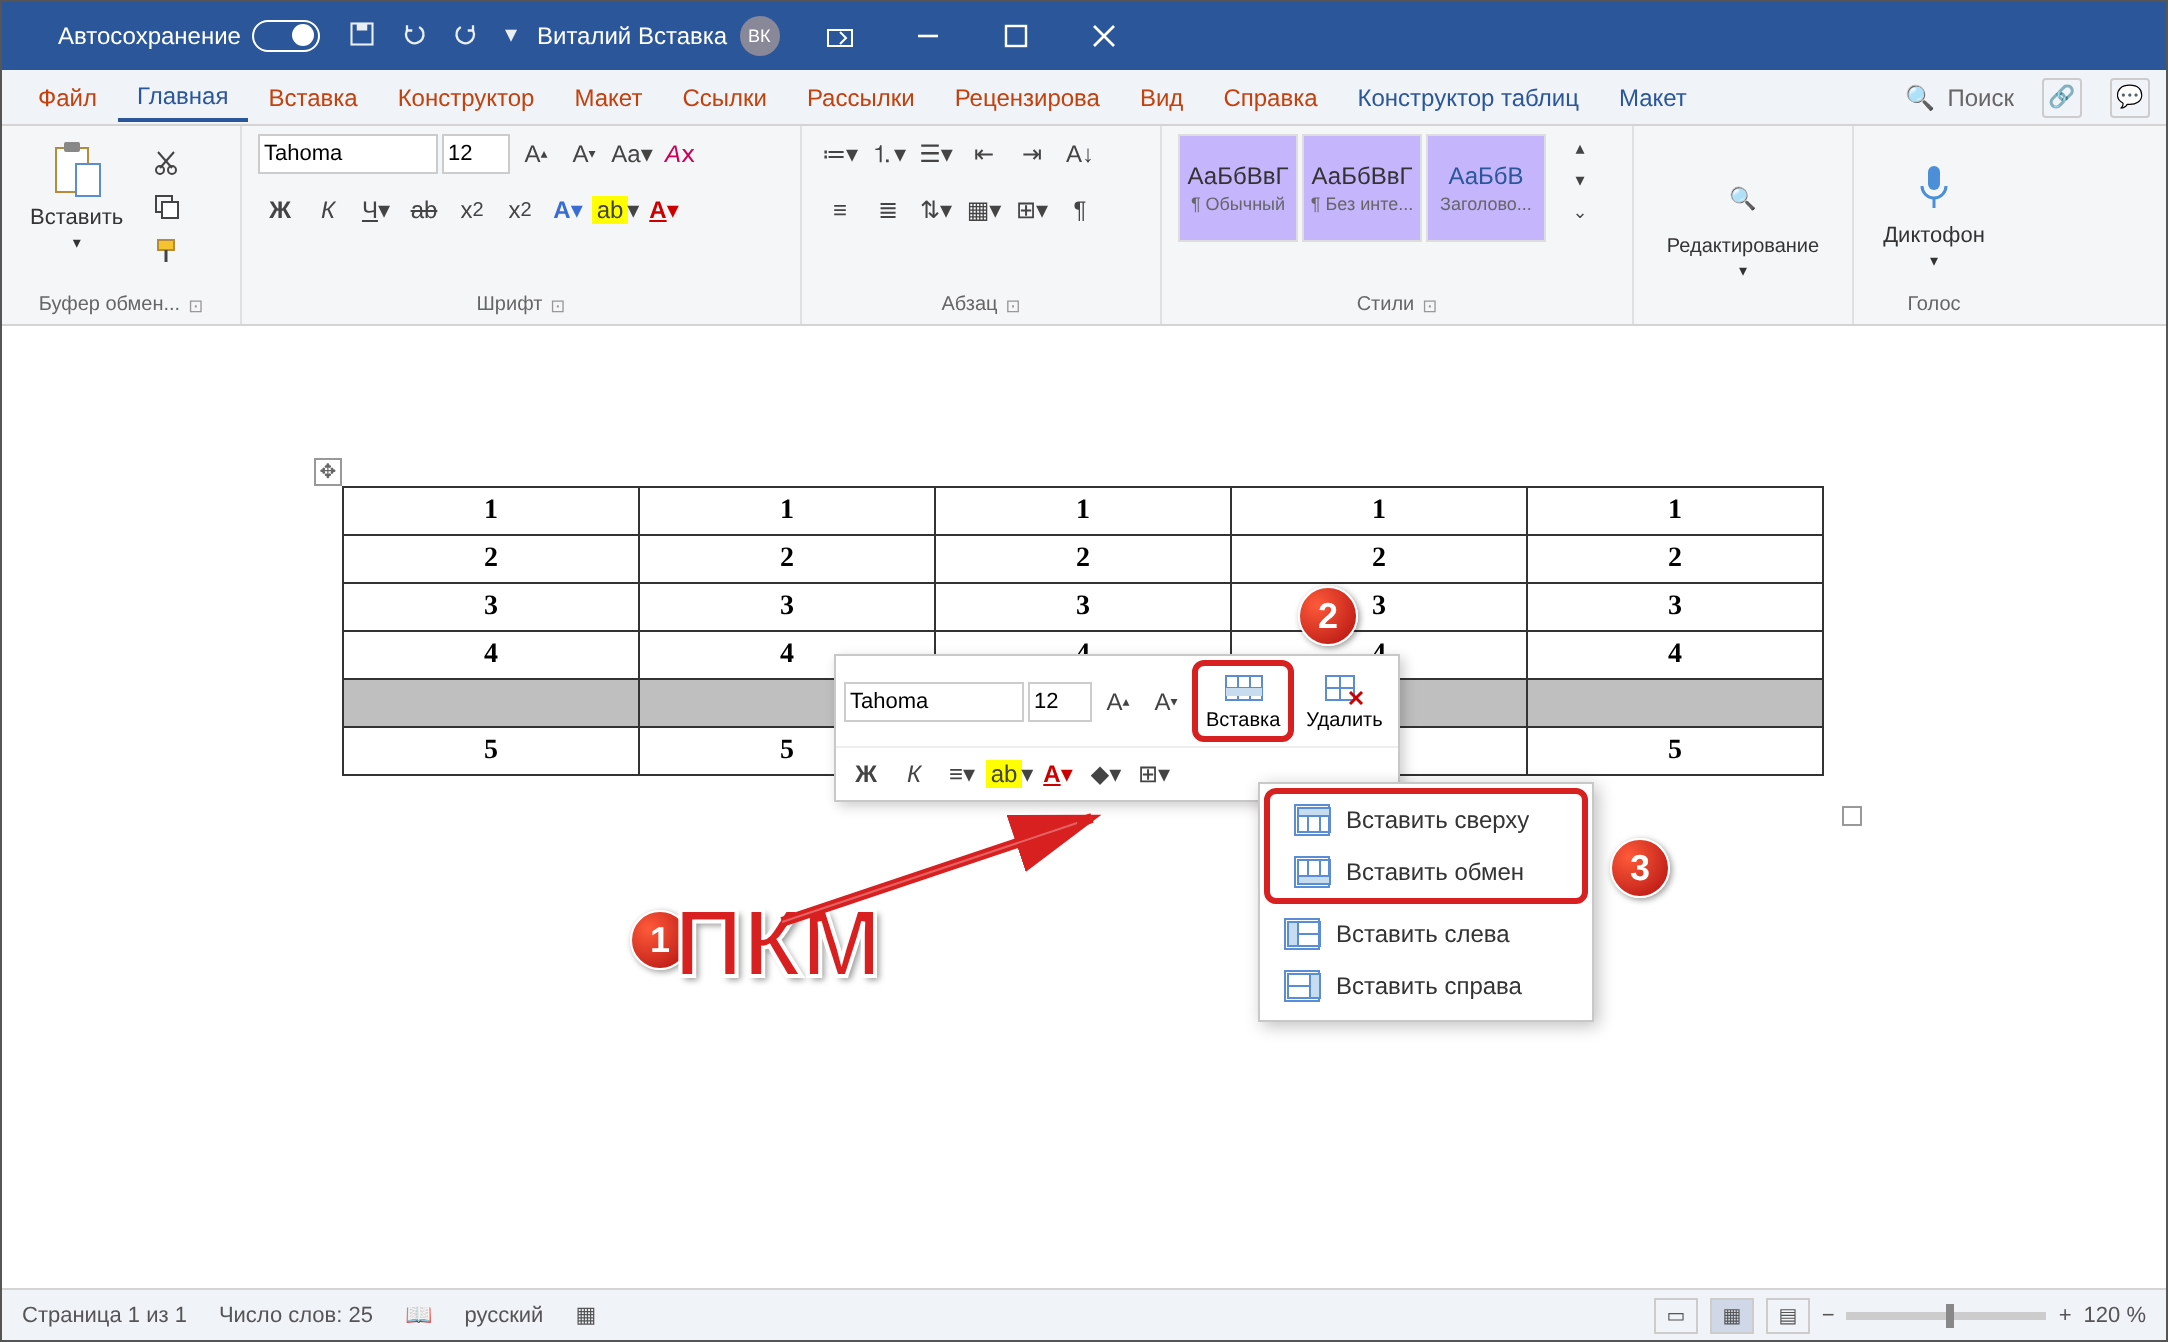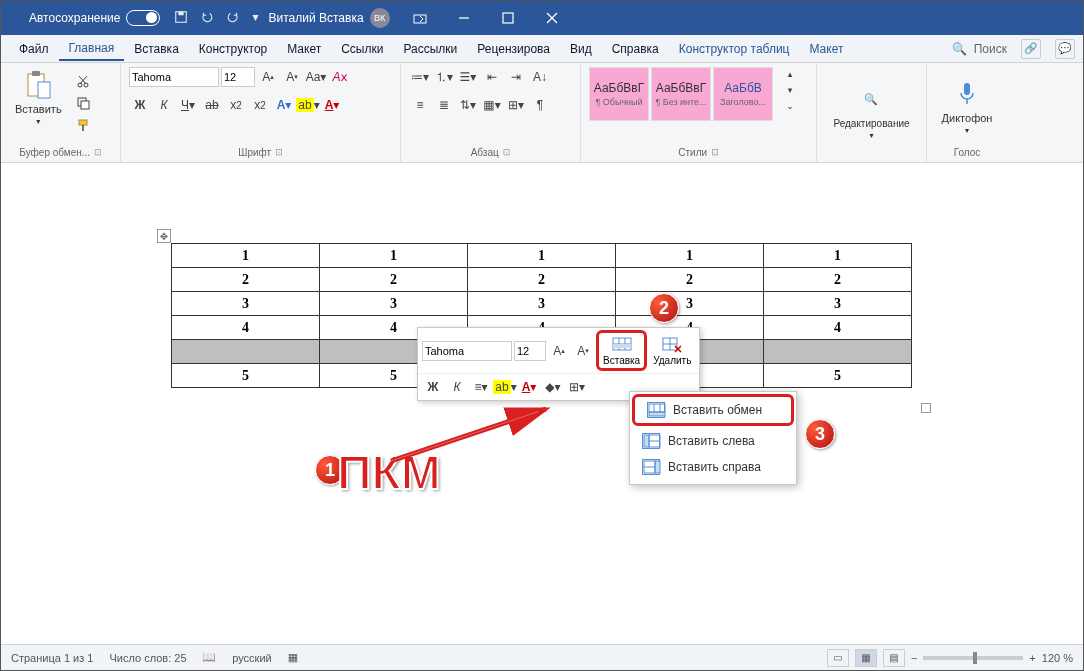--- a/index.html
+++ b/index.html
@@ -13,39 +13,39 @@
 .qat { display: flex; gap: 10px; margin-left: 14px; }
 .qat-icon { width: 16px; height: 16px; color: #fff; opacity: 0.9; }
 .doc-title { flex: 1; text-align: center; }
 .user { display: flex; align-items: center; gap: 6px; margin-right: 8px; }
 .avatar { width: 20px; height: 20px; background: #889; border-radius: 50%; font-size: 9px; display: flex; align-items: center; justify-content: center; }
 .winbtns { display: flex; }
 .winbtn { width: 44px; height: 34px; display: flex; align-items: center; justify-content: center; color: #fff; }
 
 
 .tabs { height: 28px; background: #f0f3f8; border-bottom: 1px solid #d4d4d4; display: flex; align-items: center; font-size: 12px; padding-left: 8px; }
-.tab { padding: 4px 10px; color: #0f172a; cursor: pointer; }
+.tab { padding: 4px 10px; color: #c2410c; cursor: pointer; }
 .tab.active { border-bottom: 2px solid #2b579a; color: #2b579a; font-weight: 500; }
 .tab.context { color: #2b579a; }
 .search-area { margin-left: auto; display: flex; align-items: center; gap: 6px; padding-right: 8px; color: #666; }
 .share-icon, .comment-icon { width: 20px; height: 20px; margin-left: 8px; border: 1px solid #ccc; border-radius: 2px; display: flex; align-items: center; justify-content: center; font-size: 11px; color: #2b579a; }
 
 
 .ribbon { height: 100px; background: #f5f6f8; border-bottom: 1px solid #d4d4d4; display: flex; }
 .group { border-right: 1px solid #e0e0e0; padding: 4px 8px 2px; display: flex; flex-direction: column; justify-content: space-between; }
 .group-content { display: flex; align-items: flex-start; gap: 4px; flex: 1; }
-.group-label { font-size: 10px; color: #666; text-align: center; padding: 2px 0; display: flex; justify-content: center; align-items: flex-start; gap: 4px; }
+.group-label { font-size: 10px; color: #666; text-align: center; padding: 2px 0; display: flex; justify-content: center; align-items: center; gap: 4px; }
 .group-label .launcher { font-size: 9px; color: #999; }
 .vbtn { display: flex; flex-direction: column; align-items: center; gap: 2px; padding: 2px 6px; font-size: 11px; color: #333; cursor: pointer; }
 .vbtn .ico { width: 32px; height: 32px; display: flex; align-items: center; justify-content: center; }
 .font-row { display: flex; gap: 2px; align-items: center; margin-bottom: 4px; }
 .font-select { height: 20px; font-size: 11px; border: 1px solid #ccc; background: #fff; padding: 0 2px; }
 .sbtn { width: 22px; height: 20px; display: flex; align-items: center; justify-content: center; font-size: 12px; color: #444; cursor: pointer; }
 .styles { display: flex; gap: 2px; }
-.style-item { width: 60px; height: 54px; border: 1px solid #ddd; background: #f9a8d4; display: flex; flex-direction: column; align-items: center; justify-content: center; font-size: 9px; color: #666; }
+.style-item { width: 60px; height: 54px; border: 1px solid #ddd; background: #c4b5fd; display: flex; flex-direction: column; align-items: center; justify-content: center; font-size: 9px; color: #666; }
 .style-item .preview { font-size: 12px; color: #333; margin-bottom: 2px; }
 
 
 .docarea { position: absolute; top: 164px; left: 0; right: 0; bottom: 28px; background: #fff; overflow: hidden; }
 .tbl { position: absolute; left: 170px; top: 78px; border-collapse: collapse; }
 .tbl td { border: 1px solid #333; width: 148px; height: 24px; text-align: center; font-weight: bold; font-family: Tahoma; font-size: 14px; }
 .tbl tr.selrow td { background: #bfbfbf; }
 .move-handle { position: absolute; left: 156px; top: 64px; width: 14px; height: 14px; border: 1px solid #999; background: #fff; display: flex; align-items: center; justify-content: center; font-size: 10px; color: #666; }
 .resize-handle { position: absolute; left: 920px; top: 238px; width: 10px; height: 10px; border: 1px solid #999; background: #fff; }
 
@@ -417,20 +417,31 @@
     <span class="mini-btn">◆▾</span>
     <span class="mini-btn">⊞▾</span>
   </div>
 </div>
 
 <div class="insert-menu">
   <div style="border:3px solid #d82020;border-radius:6px;margin:-2px 2px 2px">
     <div class="item">
       <div class="itico">
           <svg width="18" height="14" viewBox="0 0 18 14">
+            <rect x="1" y="1" width="16" height="4" fill="#c8dcf0" stroke="#5a8dd6"></rect>
+            <rect x="1" y="5" width="16" height="8" fill="none" stroke="#5a8dd6"></rect>
+            <line x1="6" y1="5" x2="6" y2="13" stroke="#5a8dd6"></line>
+            <line x1="12" y1="5" x2="12" y2="13" stroke="#5a8dd6"></line>
+          </svg>
+        </div>
+      <span>Вставить сверху</span>
+    </div>
+    <div class="item">
+      <div class="itico">
+          <svg width="18" height="14" viewBox="0 0 18 14">
             <rect x="1" y="9" width="16" height="4" fill="#c8dcf0" stroke="#5a8dd6"></rect>
             <rect x="1" y="1" width="16" height="8" fill="none" stroke="#5a8dd6"></rect>
             <line x1="6" y1="1" x2="6" y2="9" stroke="#5a8dd6"></line>
             <line x1="12" y1="1" x2="12" y2="9" stroke="#5a8dd6"></line>
           </svg>
         </div>
       <span>Вставить обмен</span>
     </div>
   </div>
   <div class="item">

